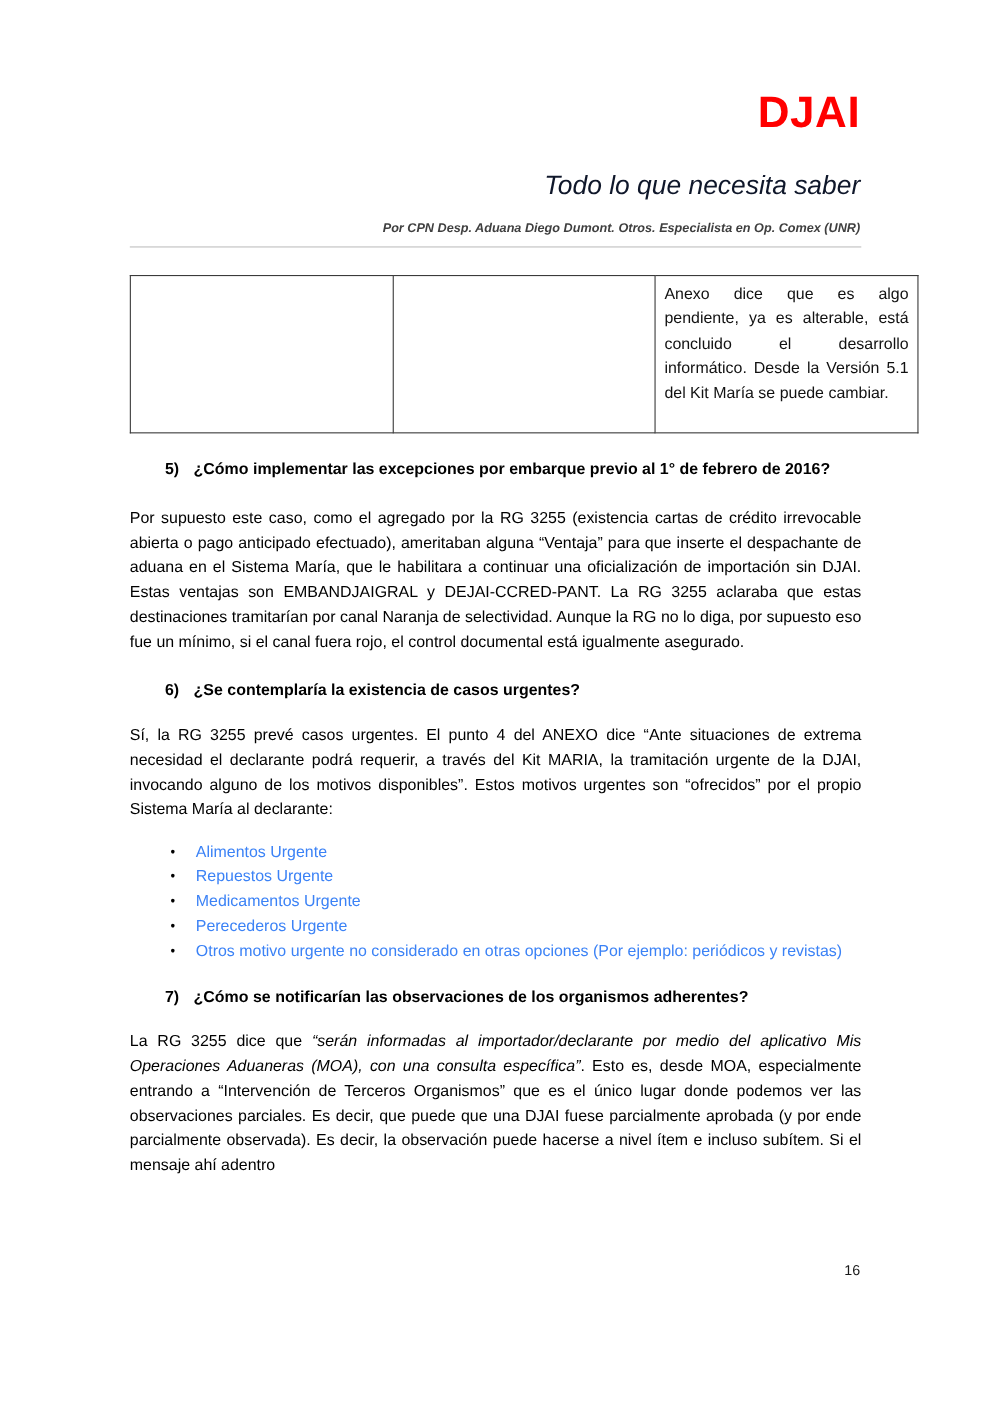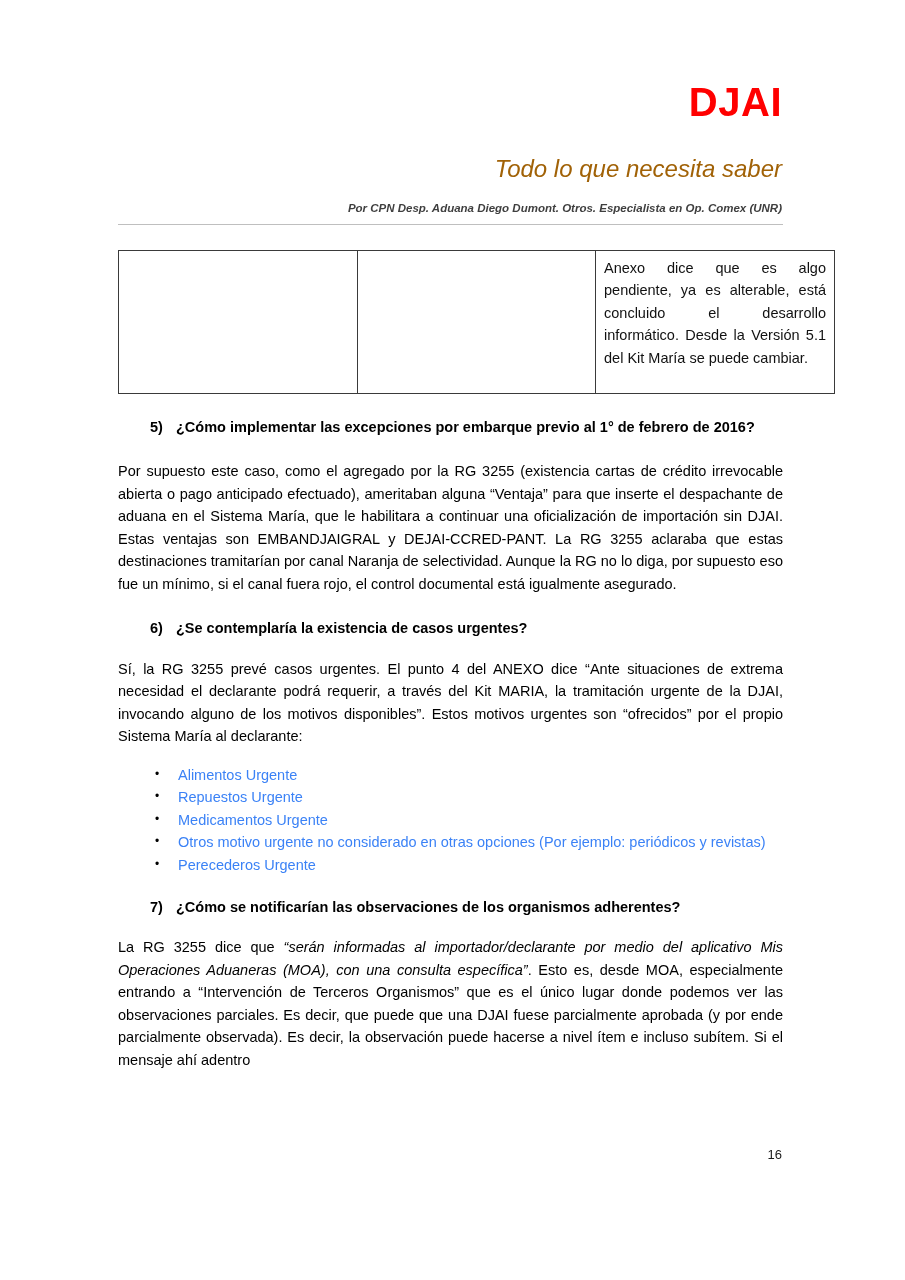--- a/index.html
+++ b/index.html
@@ -42,21 +42,21 @@
     line-height: 1;
     text-align: right;
     white-space: nowrap;
   }
   .brand-subtitle {
     position: absolute;
     right: 123px;
     top: 157px;
     font-size: 24px;
     font-style: italic;
-    color: #a16207;
+    color: #0f172a;
     line-height: 1;
     text-align: right;
     white-space: nowrap;
   }
   .brand-byline {
     position: absolute;
     right: 123px;
     top: 202px;
     font-size: 11.5px;
     font-style: italic;
@@ -223,22 +223,22 @@
     <div class="sp-18"></div>
 
     <p class="para">Sí, la RG 3255 prevé  casos urgentes. El punto 4 del ANEXO dice “Ante situaciones de extrema necesidad el declarante podrá requerir, a través del Kit MARIA, la tramitación urgente de la DJAI, invocando alguno de los motivos disponibles”. Estos motivos urgentes son “ofrecidos” por el propio Sistema María al declarante:</p>
 
     <div class="sp-16"></div>
 
     <ul class="bullets">
       <li>Alimentos Urgente</li>
       <li>Repuestos Urgente</li>
       <li>Medicamentos Urgente</li>
+      <li>Perecederos Urgente</li>
       <li>Otros motivo urgente no considerado en otras opciones (Por ejemplo: periódicos y revistas)</li>
-      <li>Perecederos Urgente</li>
     </ul>
 
     <div class="sp-20"></div>
 
     <div class="q-heading single">
       <span class="q-num">7)</span>
       <span class="q-text">¿Cómo se notificarían las observaciones de los organismos adherentes?</span>
     </div>
 
     <div class="sp-18"></div>

